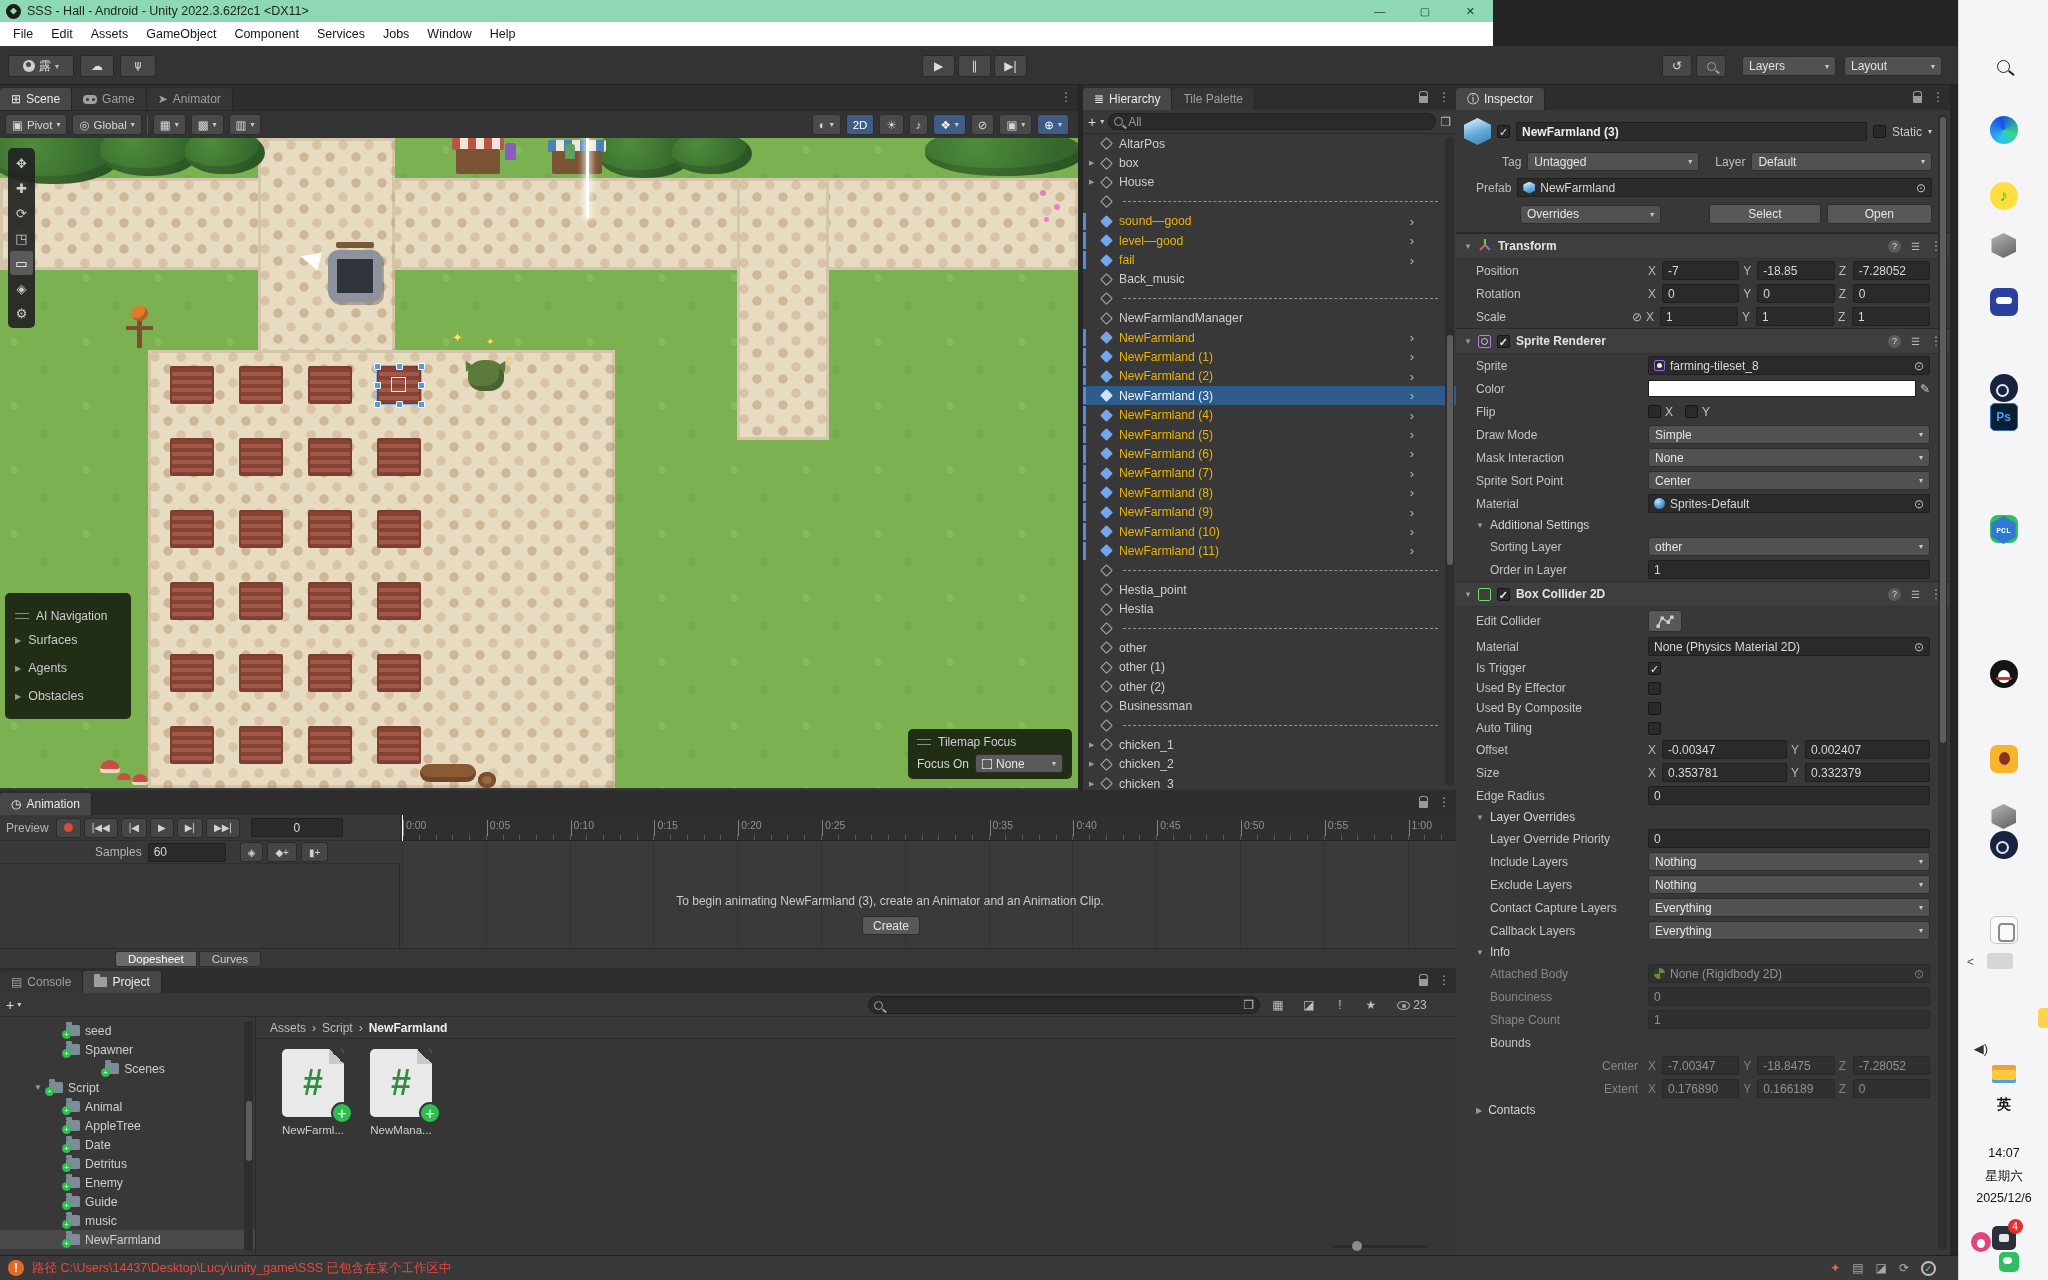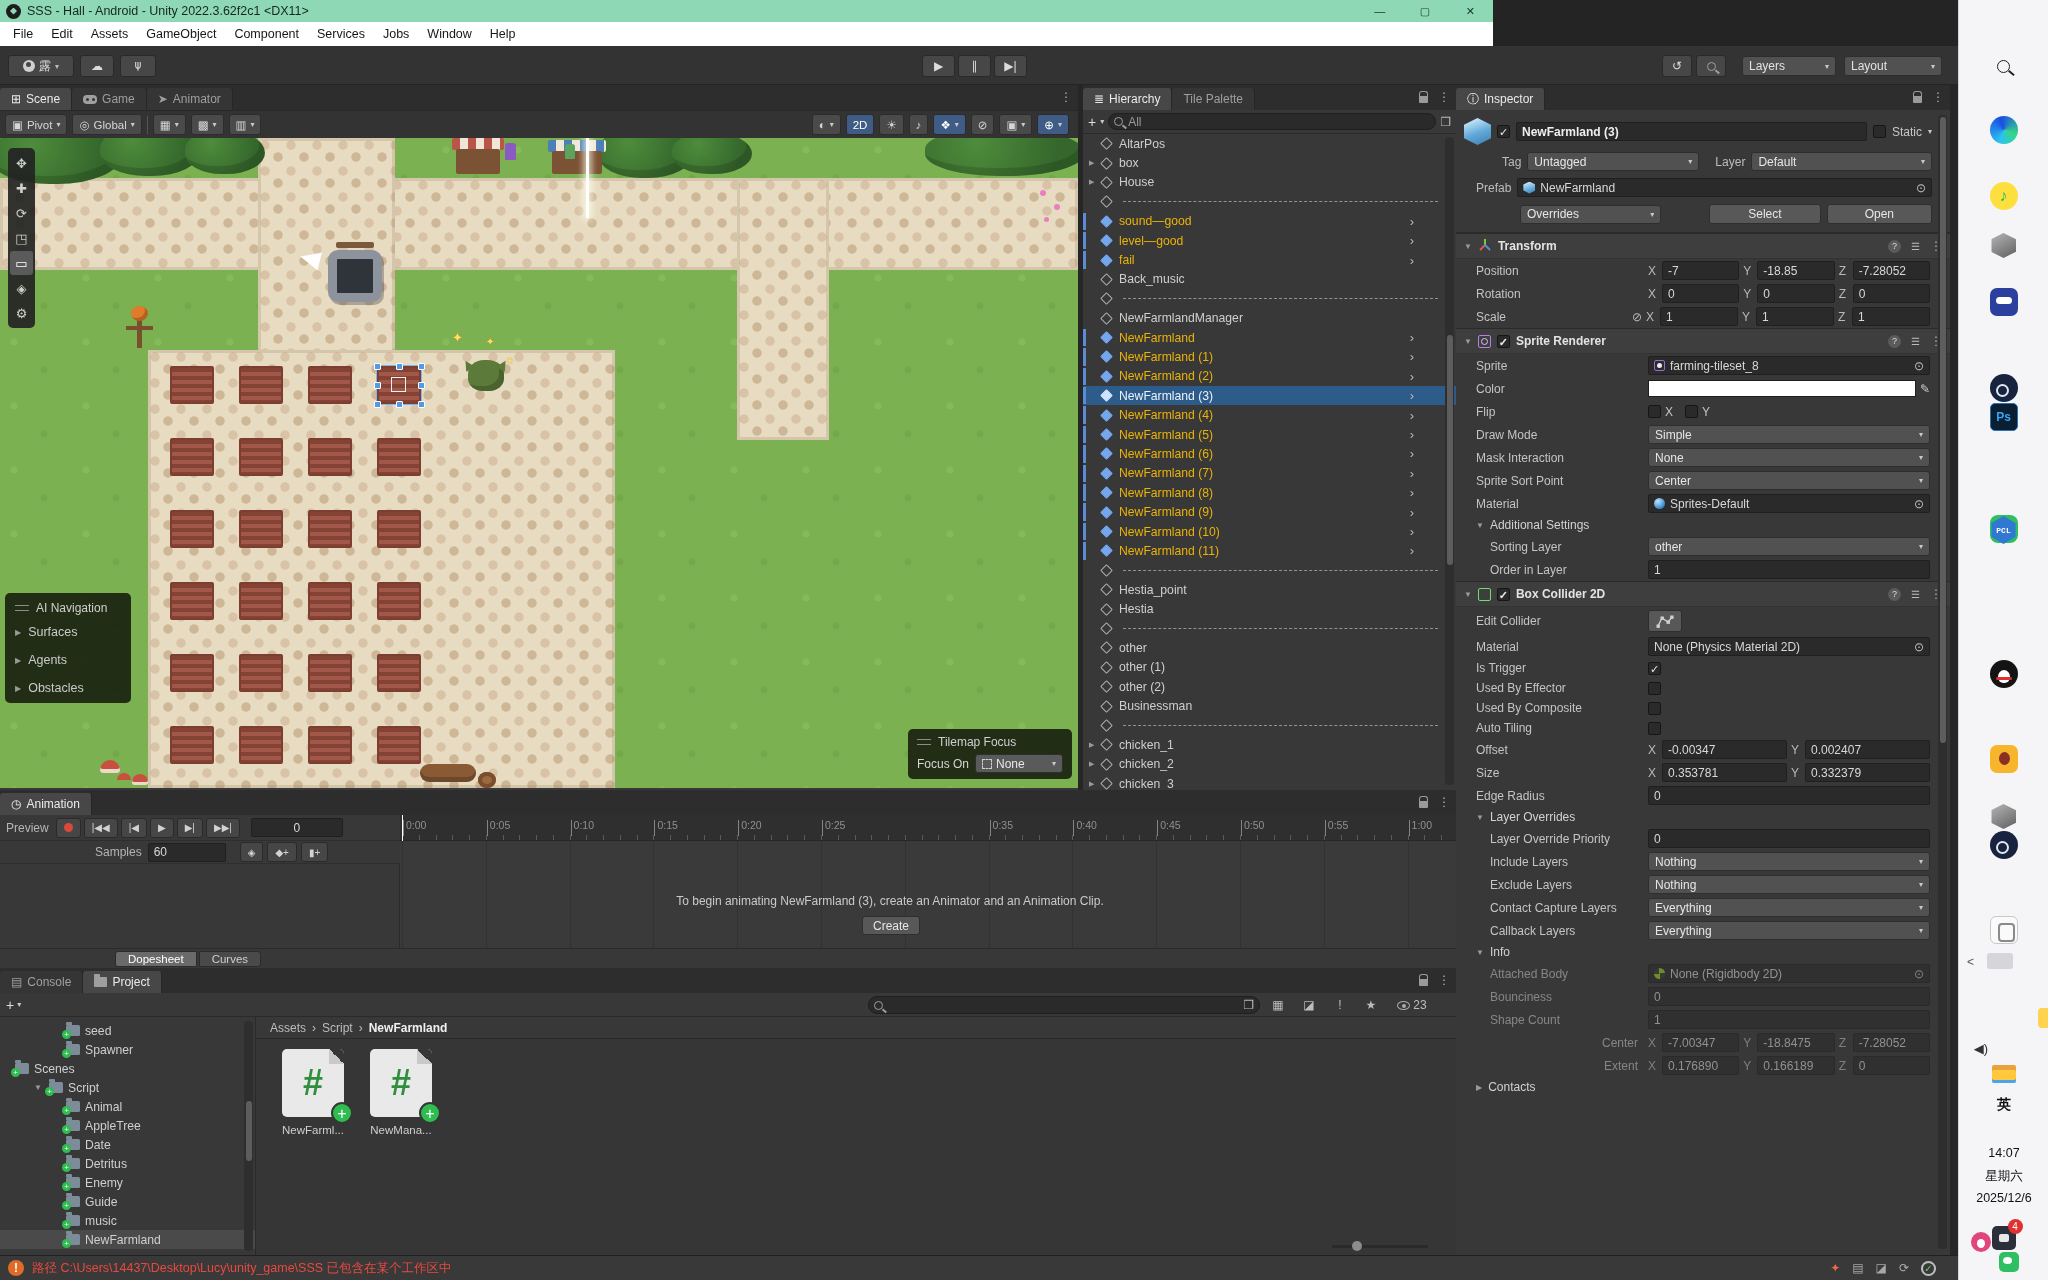--- a/index.html
+++ b/index.html
@@ -435,21 +435,21 @@
           <span>▭</span>
         </div>
         <div class="tool">
           <span>◈</span>
         </div>
         <div class="tool">
           <span>⚙</span>
         </div>
       </div>
 
-    <div class="overlay" style="left:5px;top:455px;width:126px;padding:8px 10px">
+    <div class="overlay" style="left:5px;top:455px;width:126px;padding:16px 10px">
       <div class="ov-title">
           <span class="handlebar"></span>
           <span>AI Navigation</span>
         </div>
       <div class="ov-item" style="margin-top:10px">
           <span class="tri">▶</span>
           <span>Surfaces</span>
         </div>
       <div class="ov-item" style="margin-top:14px">
           <span class="tri">▶</span>
@@ -1094,20 +1094,24 @@
             </div>
           </span>
         </div>
         <div class="irow ind dis">
           <span class="lbl">Shape Count</span>
           <span class="val">
             <div class="field" style="flex: 1 1 0%;">
               <span>1</span>
             </div>
           </span>
+        </div>
+        <div class="irow ind">
+          <span class="lbl">Bounds</span>
+          <span class="val"></span>
         </div>
         <div class="irow dis">
           <span class="lbl rl" style="text-align: right; padding-right: 10px;">Center</span>
           <span class="val">
             <span class="axl">X</span>
             <div class="field axf">
               <span>-7.00347</span>
             </div>
             <span class="axl">Y</span>
             <div class="field axf">
@@ -1279,21 +1283,21 @@
         <div class="prow" style="padding-left: 51px;">
           <span class="tri" style="width: 10px;"></span>
           <span class="fold-ico"></span>
           <span>seed</span>
         </div>
         <div class="prow" style="padding-left: 51px;">
           <span class="tri" style="width: 10px;"></span>
           <span class="fold-ico"></span>
           <span>Spawner</span>
         </div>
-        <div class="prow" style="">
+        <div class="prow" style=" justify-content: center;">
           <span class="tri" style="width: 10px;"></span>
           <span class="fold-ico"></span>
           <span>Scenes</span>
         </div>
         <div class="prow" style="padding-left: 34px;">
           <span class="tri" style="width: 10px;">▼</span>
           <span class="fold-ico"></span>
           <span>Script</span>
         </div>
         <div class="prow" style="padding-left: 51px;">

